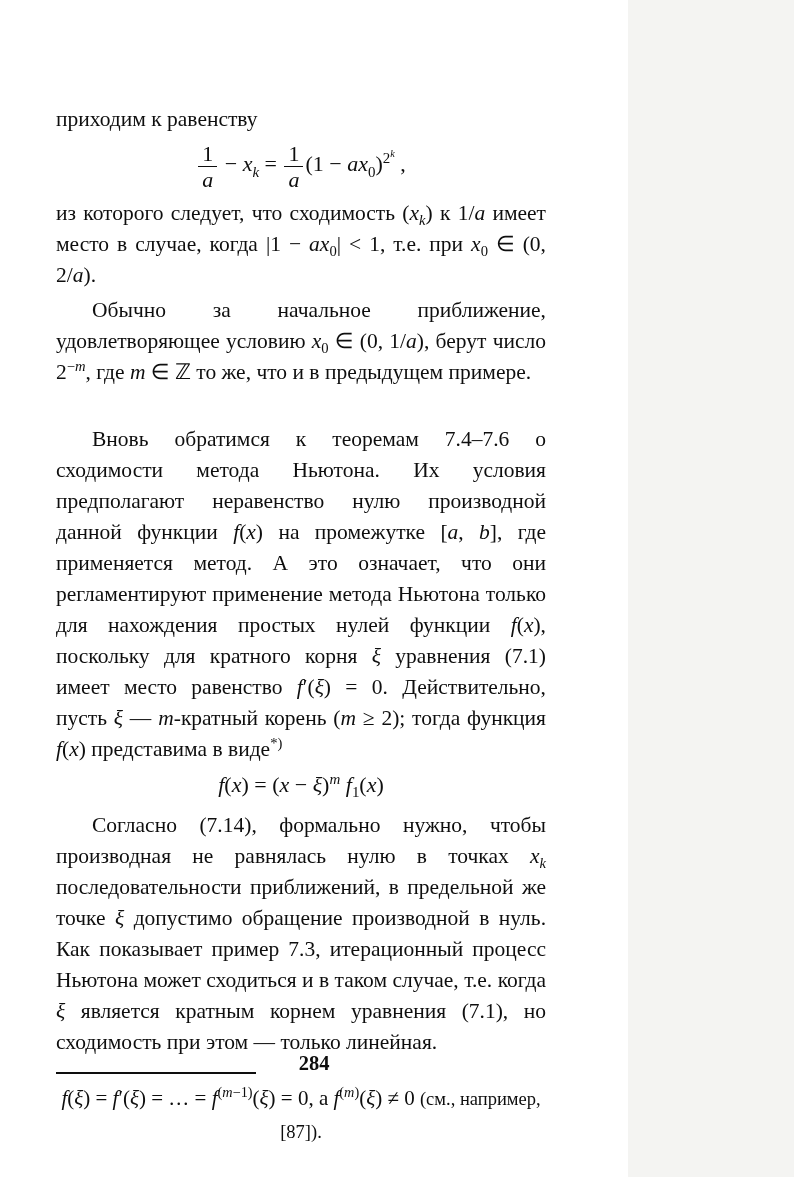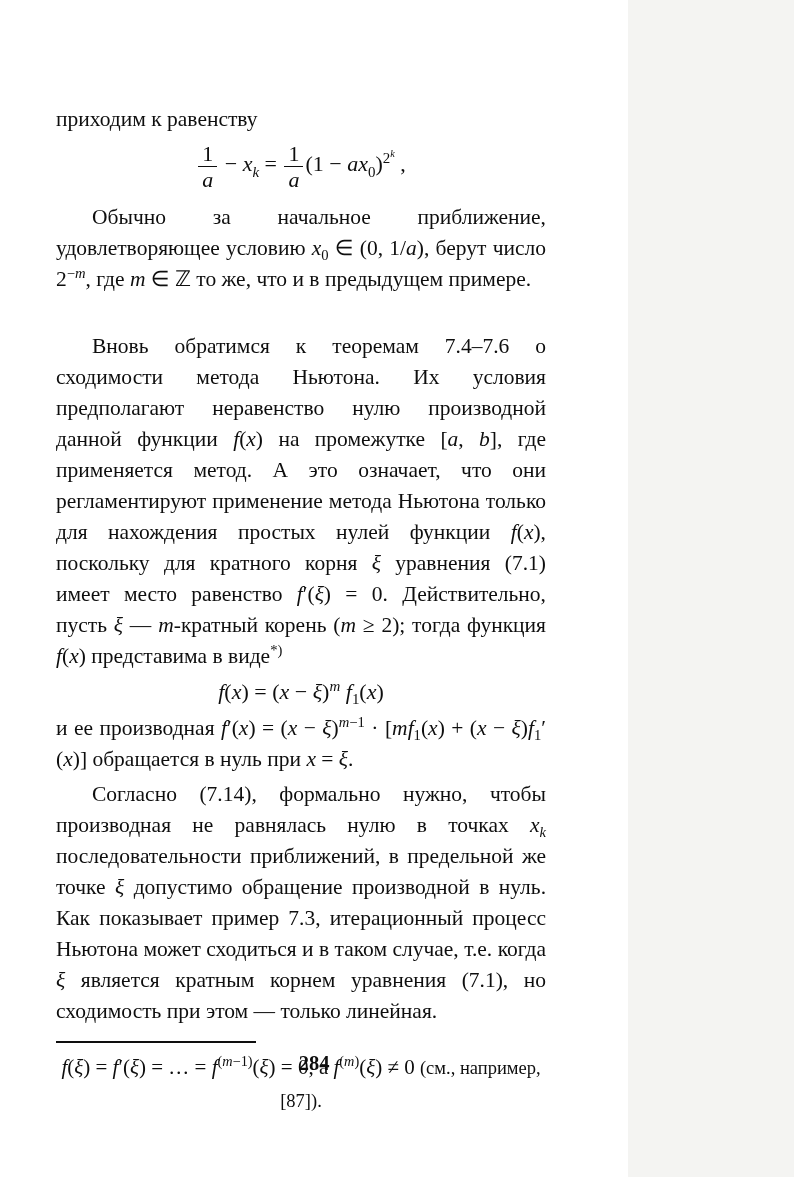--- a/index.html
+++ b/index.html
@@ -89,33 +89,33 @@
 </style>
 </head>
 <body>
 
 <div class="page">
 
   <p class="para">приходим к равенству</p>
 
   <div class="formula"><span class="frac"><span class="num">1</span><span class="den"><i>a</i></span></span> − <i>x</i><sub><i>k</i></sub> = <span class="frac"><span class="num">1</span><span class="den"><i>a</i></span></span>(1 − <i>ax</i><sub>0</sub>)<sup>2<sup><i>k</i></sup></sup> ,</div>
 
+  <p class="para">из которого следует, что сходимость (<i>x</i><sub><i>k</i></sub>) к 1/<i>a</i> имеет место в случае, когда |1 − <i>ax</i><sub>0</sub>| &lt; 1, т.е. при <i>x</i><sub>0</sub> ∈ (0, 2/<i>a</i>).</p>
 
   <div class="spacer-sm"></div>
 
   <p class="para indent">Обычно за начальное приближение, удовлетворяющее условию <i>x</i><sub>0</sub> ∈ (0, 1/<i>a</i>), берут число 2<sup>−<i>m</i></sup>, где <i>m</i> ∈ ℤ то же, что и в предыдущем примере.</p>
 
   <div class="heading">
   </div>
 
   <p class="para indent">Вновь обратимся к теоремам 7.4–7.6 о сходимости метода Ньютона. Их условия предполагают неравенство нулю производной данной функции <i>f</i>(<i>x</i>) на промежутке [<i>a</i>, <i>b</i>], где применяется метод. А это означает, что они регламентируют применение метода Ньютона только для нахождения простых нулей функции <i>f</i>(<i>x</i>), поскольку для кратного корня <i>ξ</i> уравнения (7.1) имеет место равенство <i>f</i>′(<i>ξ</i>) = 0. Действительно, пусть <i>ξ</i> — <i>m</i>-кратный корень (<i>m</i> ≥ 2); тогда функция <i>f</i>(<i>x</i>) представима в виде<sup>*)</sup></p>
 
   <div class="formula"><i>f</i>(<i>x</i>) = (<i>x</i> − <i>ξ</i>)<sup><i>m</i></sup> <i>f</i><sub>1</sub>(<i>x</i>)</div>
 
-  <p class="para">и ее производная <i>f</i>′(<i>x</i>) = (<i>x</i> − <i>ξ</i>)<sup><i>m</i>−1</sup> · [<i>mf</i><sub>1</sub>(<i>x</i>) + (<i>x</i> − <i>ξ</i>)<i>f</i><sub>1</sub>′(<i>x</i>)] обращается в нуль при <i>x</i> = <i>ξ</i>.</p>
 
   <div class="spacer-sm"></div>
 
   <p class="para indent">Согласно (7.14), формально нужно, чтобы производная не равнялась нулю в точках <i>x</i><sub><i>k</i></sub> последовательности приближений, в предельной же точке <i>ξ</i> допустимо обращение производной в нуль. Как показывает пример 7.3, итерационный процесс Ньютона может сходиться и в таком случае, т.е. когда <i>ξ</i> является кратным корнем уравнения (7.1), но сходимость при этом — только линейная.</p>
 
   <hr class="footnote-rule">
 
 
   <div class="footnote-formula"><i>f</i>(<i>ξ</i>) = <i>f</i>′(<i>ξ</i>) = … = <i>f</i><sup>(<i>m</i>−1)</sup>(<i>ξ</i>) = 0, а <i>f</i><sup>(<i>m</i>)</sup>(<i>ξ</i>) ≠ 0 <span class="small">(см., например, [87]).</span></div>
 

